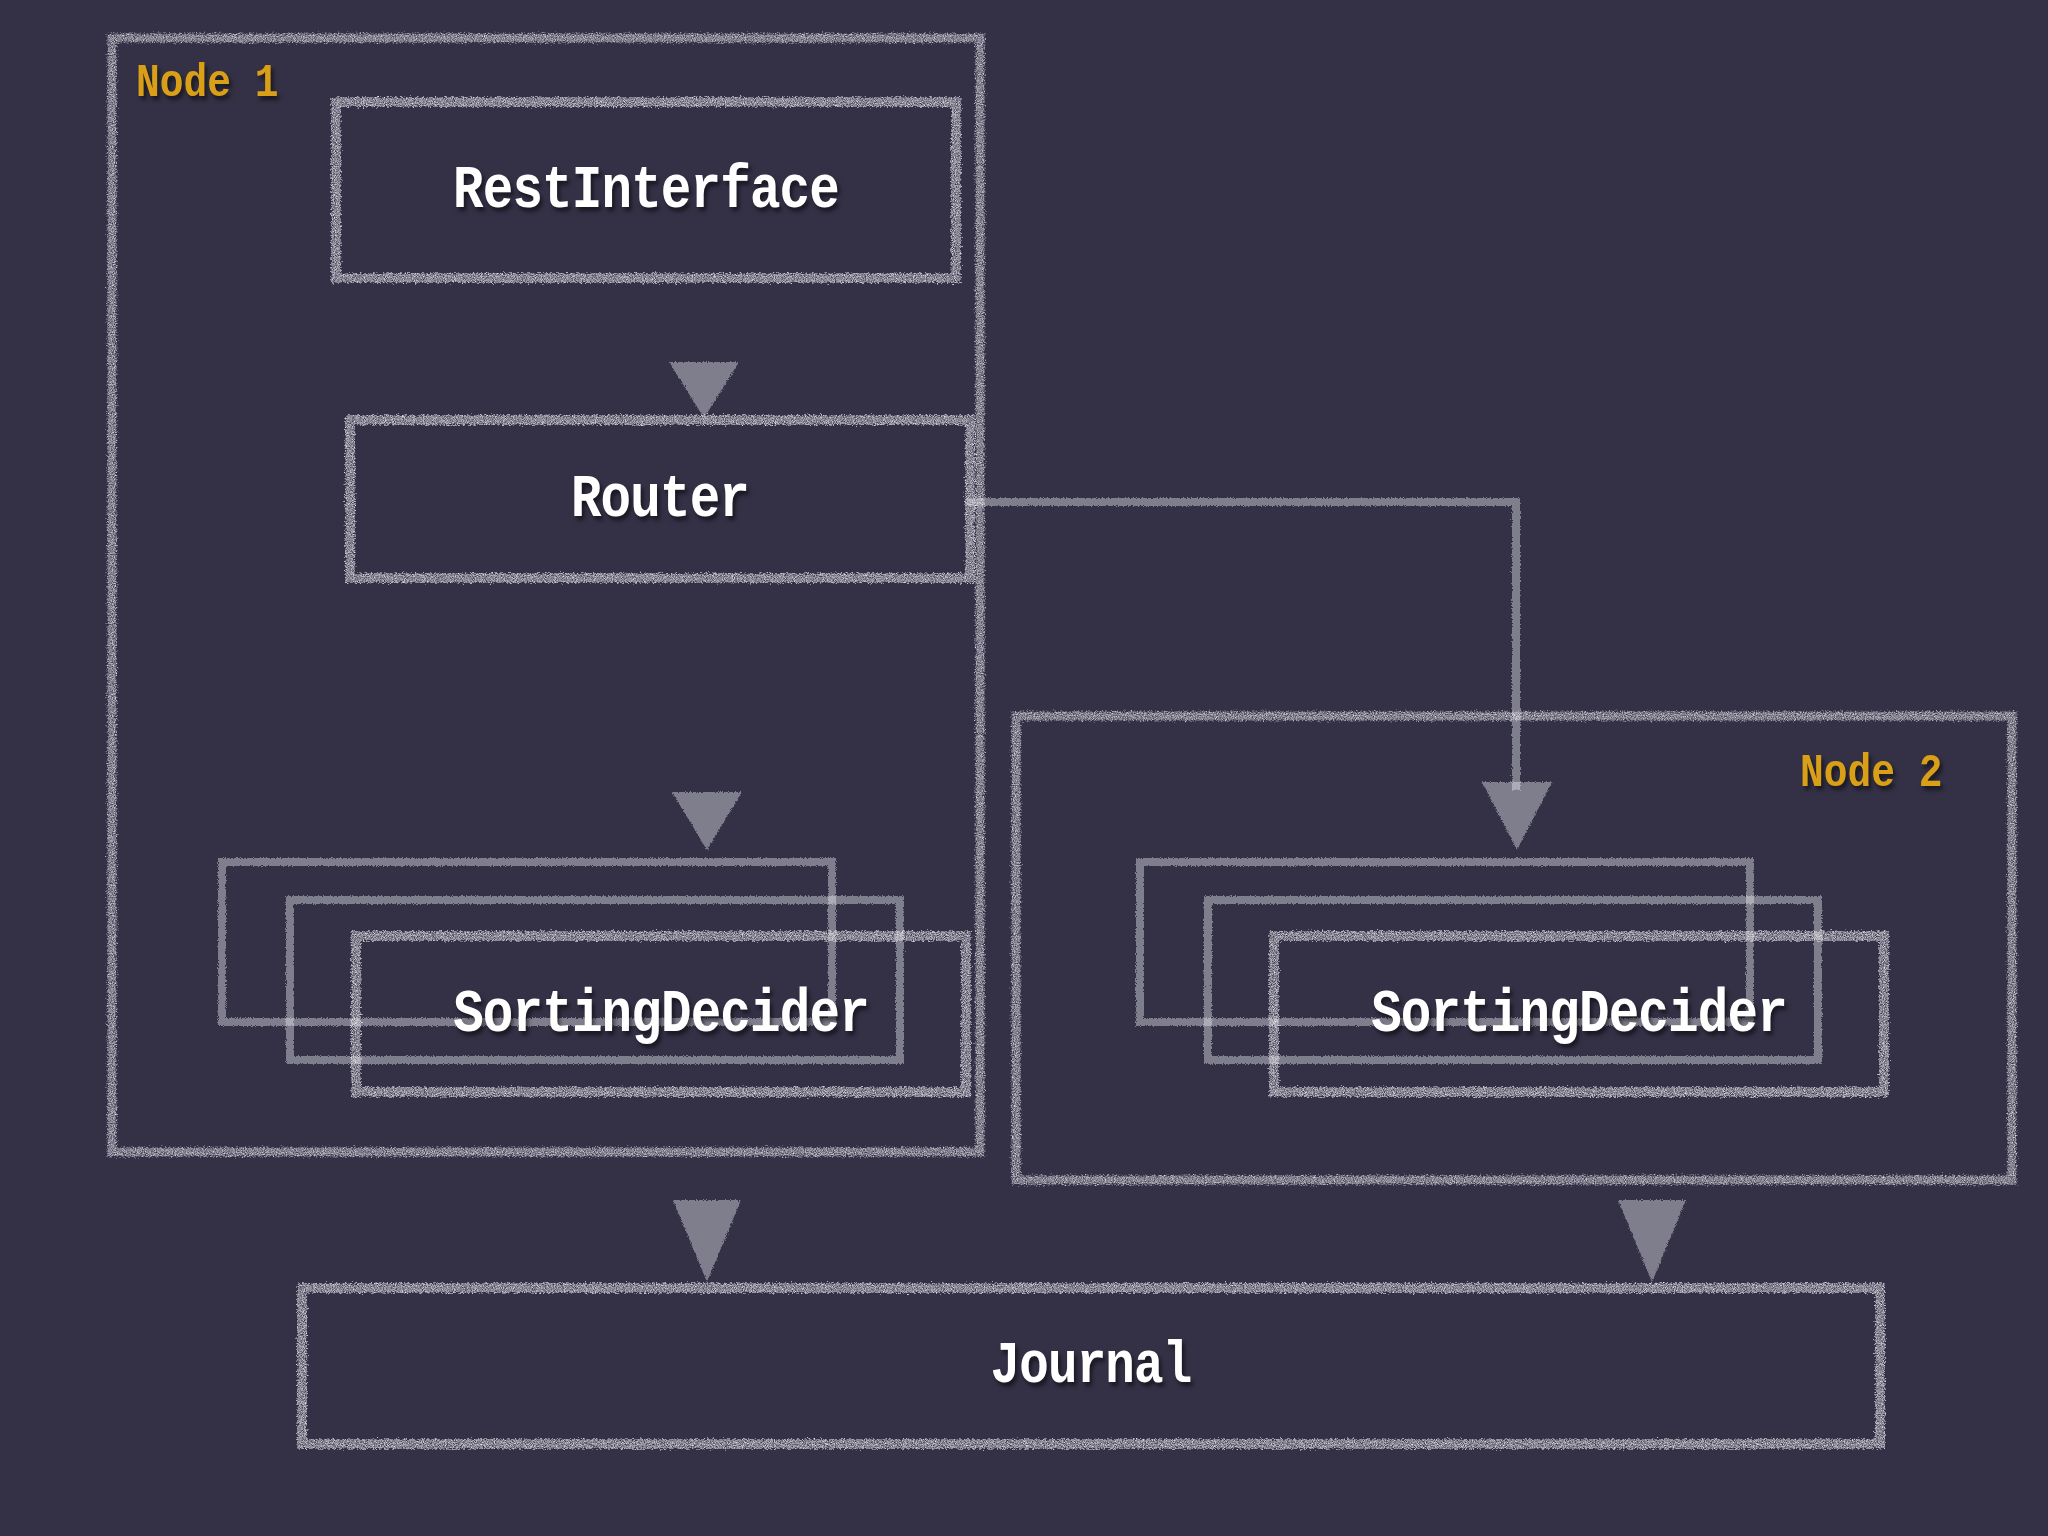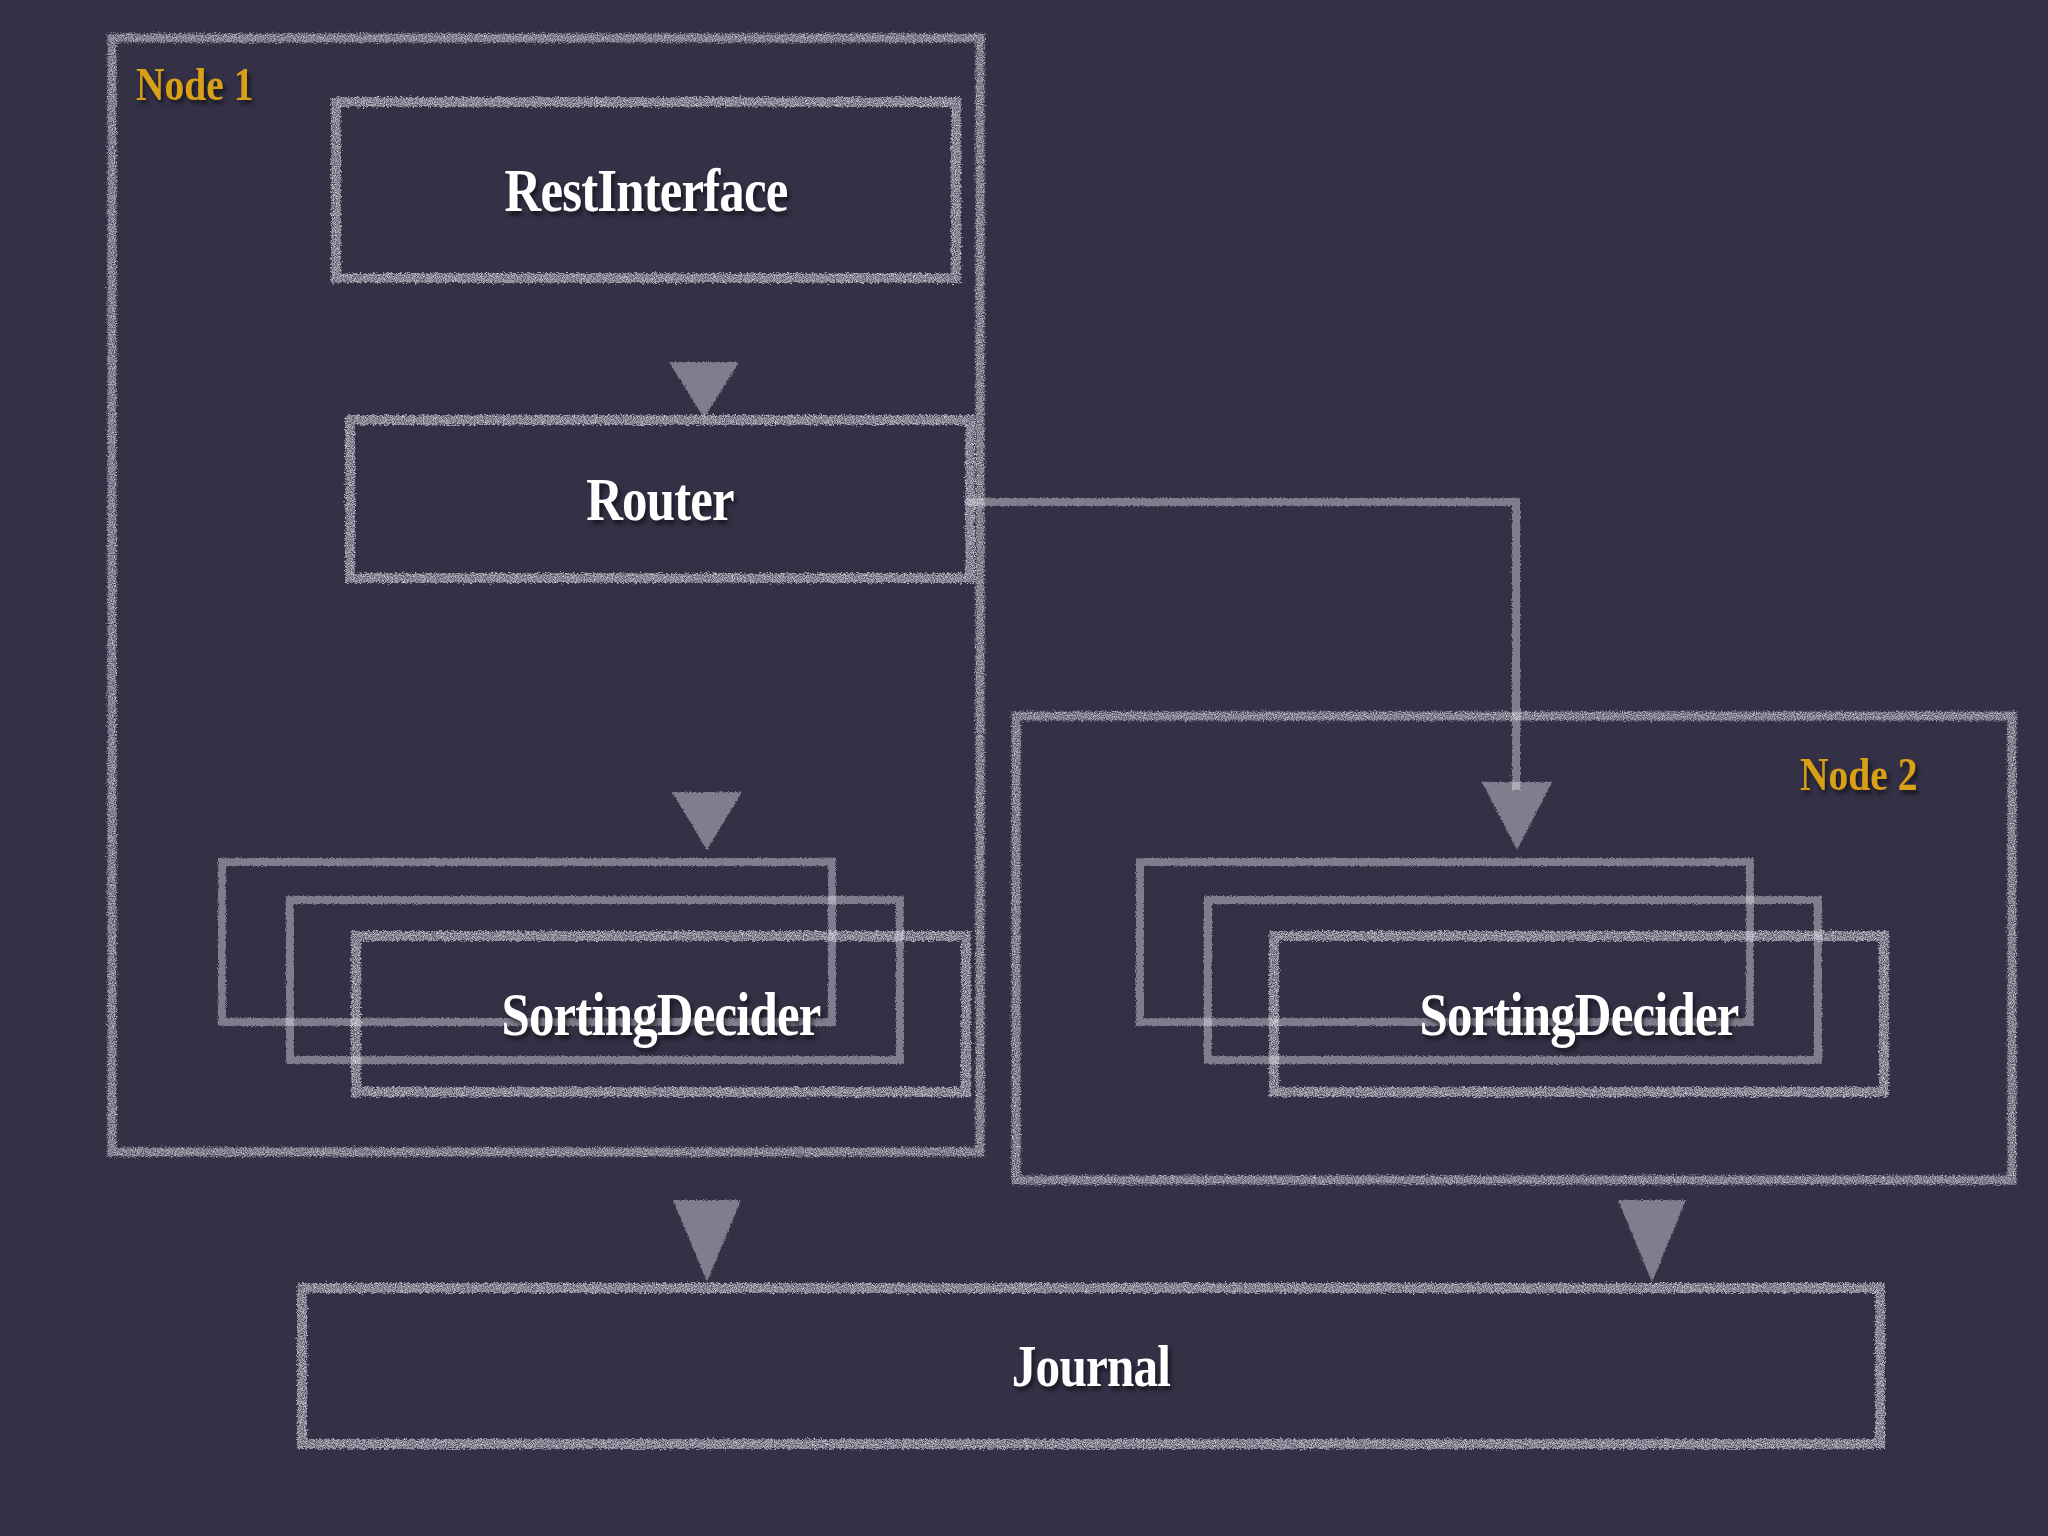--- a/index.html
+++ b/index.html
@@ -1,21 +1,21 @@
 <!DOCTYPE html>
 <html><head>
 <meta charset="utf-8">
 <style>
   html,body{margin:0;padding:0;background:#343146;}
   #stage{
     position:relative;
     width:2048px;height:1536px;
     background:#343146;
     overflow:hidden;
-    font-family:Liberation Serif, serif;
+    font-family:Liberation Mono, monospace;
   }
   #stage svg.layer{position:absolute;left:0;top:0;width:2048px;height:1536px;}
   .lbl{
     position:absolute;
     color:#ffffff;
     font-weight:bold;
     letter-spacing:-1px;
     text-shadow:3px 4px 5px rgba(0,0,0,.55);
     white-space:nowrap;
     transform:scaleX(.82);

